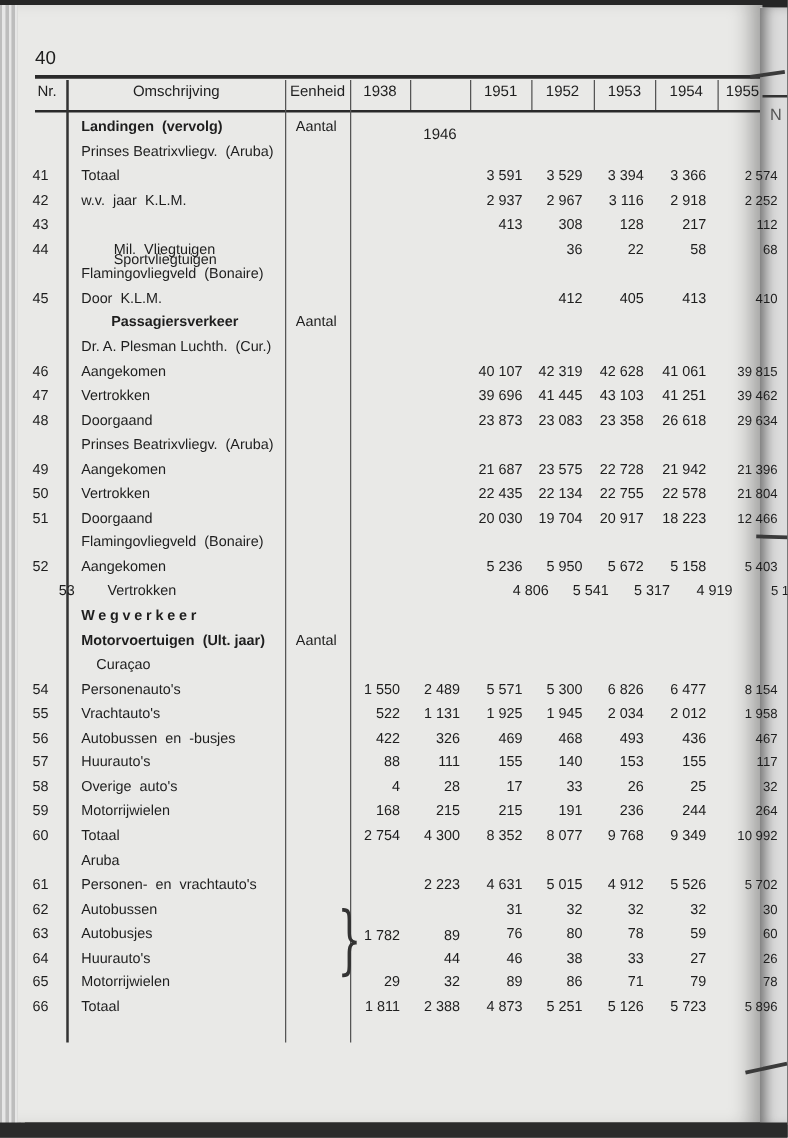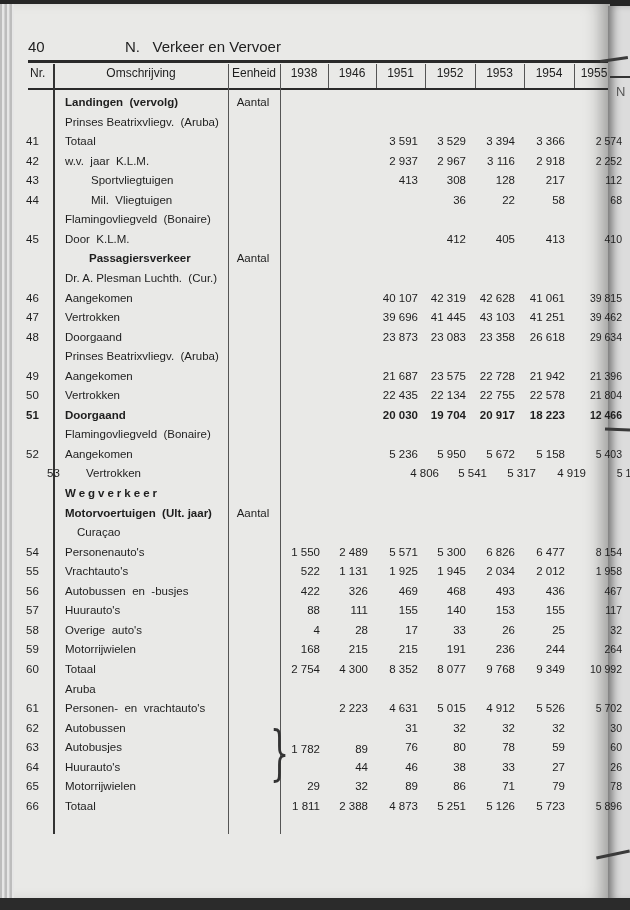--- a/index.html
+++ b/index.html
@@ -43,41 +43,40 @@
 <div class="page-edges"></div>
 <div class="page"></div>
 <div class="next-page">
   <div class="np-rule"></div>
   <span class="np-letter">N</span>
 </div>
 <div class="bottombar"></div>
 
 <div class="heading">
   <span class="page-num">40</span>
-  <span class="section-title" style="white-space:pre;">N.   Verkeer en Vervoer</span>
 </div>
 
 <div class="rule-thick rule-top"></div>
 <div class="rule-thick rule-mid"></div>
 
 <div class="vline" style="left:53px;top:64px;height:770px;background:#333;width:1.5px;"></div>
 <div class="vline" style="left:228px;top:64px;height:770px;"></div>
 <div class="vline" style="left:280px;top:64px;height:770px;"></div>
 <div class="vline" style="left:328px;top:64px;height:24px;"></div>
 <div class="vline" style="left:376px;top:64px;height:24px;"></div>
 <div class="vline" style="left:425px;top:64px;height:24px;"></div>
 <div class="vline" style="left:475px;top:64px;height:24px;"></div>
 <div class="vline" style="left:524px;top:64px;height:24px;"></div>
 <div class="vline" style="left:574px;top:64px;height:24px;"></div>
 
 <span class="hdr" style="left:30px;width:22px;text-align:left;">Nr.</span>
 <span class="hdr" style="left:54px;width:174px;">Omschrijving</span>
 <span class="hdr" style="left:228px;width:52px;">Eenheid</span>
 <span class="hdr" style="left:280px;width:48px;">1938</span>
-<span class="hdr" style="left:328px;width:48px;">1946</span>
+<span class="hdr" style="left:328px;width:48px;margin-top:34px;">1946</span>
 <span class="hdr" style="left:376px;width:49px;">1951</span>
 <span class="hdr" style="left:425px;width:50px;">1952</span>
 <span class="hdr" style="left:475px;width:49px;">1953</span>
 <span class="hdr" style="left:524px;width:50px;">1954</span>
 <span class="hdr" style="left:574px;width:40px;">1955</span>
 
 <div id="rows">
     <div class="row" style="top: 96px;">
       <span class="nr"></span>
       <span class="desc bold" style="white-space: pre;">Landingen  (vervolg)</span>
@@ -121,21 +120,21 @@
       <span class="val c1938"></span>
       <span class="val c1946"></span>
       <span class="val c1951">2 937</span>
       <span class="val c1952">2 967</span>
       <span class="val c1953">3 116</span>
       <span class="val c1954">2 918</span>
       <span class="val c1955">2 252</span>
     </div>
     <div class="row" style="top: 174.2px;">
       <span class="nr">43</span>
-      <span class="desc indent" style="white-space: pre;">Sportvliegtuigen</span>
+      <span class="desc indent" style="white-space: pre; margin-top: 28px;">Sportvliegtuigen</span>
       <span class="unit"></span>
       <span class="val c1938"></span>
       <span class="val c1946"></span>
       <span class="val c1951">413</span>
       <span class="val c1952">308</span>
       <span class="val c1953">128</span>
       <span class="val c1954">217</span>
       <span class="val c1955">112</span>
     </div>
     <div class="row" style="top: 193.75px;">
@@ -263,21 +262,21 @@
       <span class="desc" style="white-space: pre;">Vertrokken</span>
       <span class="unit"></span>
       <span class="val c1938"></span>
       <span class="val c1946"></span>
       <span class="val c1951">22 435</span>
       <span class="val c1952">22 134</span>
       <span class="val c1953">22 755</span>
       <span class="val c1954">22 578</span>
       <span class="val c1955">21 804</span>
     </div>
-    <div class="row" style="top: 408.8px; font-weight: bold;">
+    <div class="row" style="top: 408.8px;">
       <span class="nr">51</span>
       <span class="desc" style="white-space: pre;">Doorgaand</span>
       <span class="unit"></span>
       <span class="val c1938"></span>
       <span class="val c1946"></span>
       <span class="val c1951">20 030</span>
       <span class="val c1952">19 704</span>
       <span class="val c1953">20 917</span>
       <span class="val c1954">18 223</span>
       <span class="val c1955">12 466</span>

